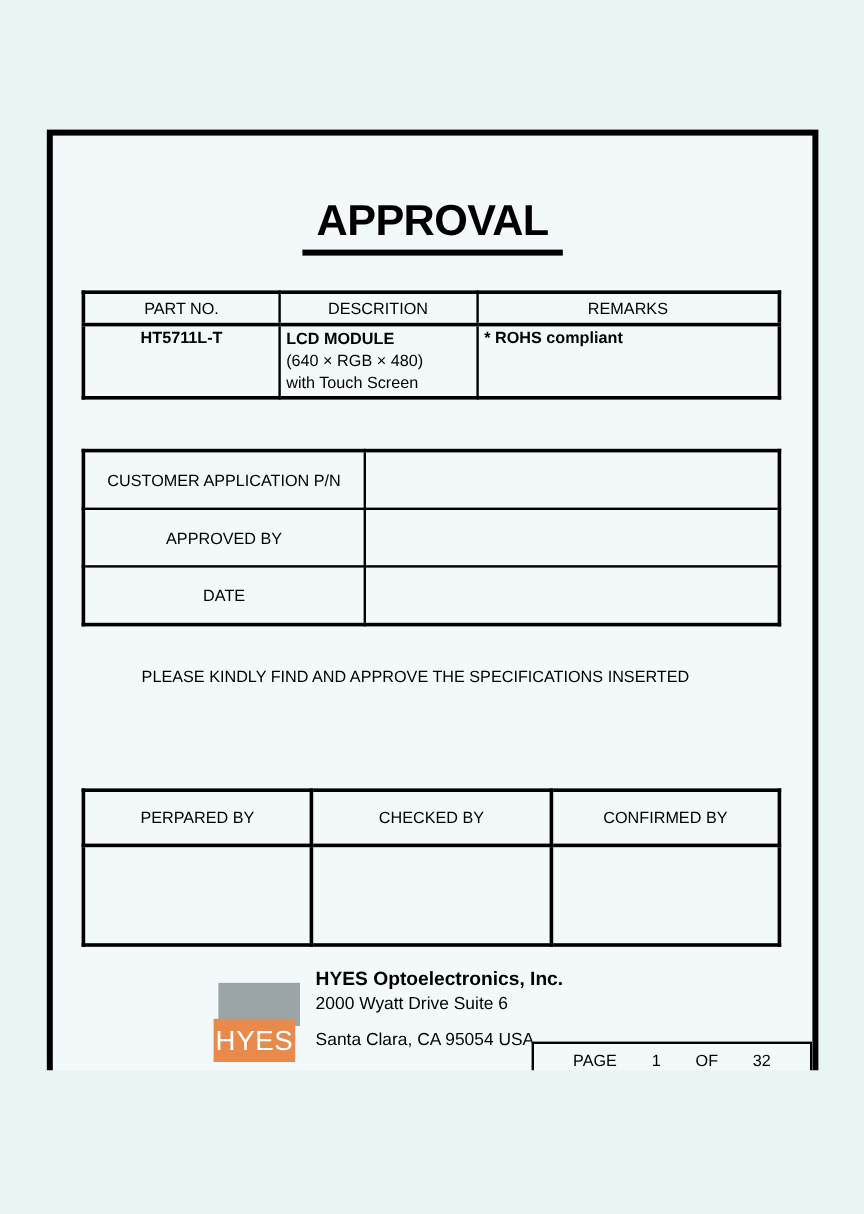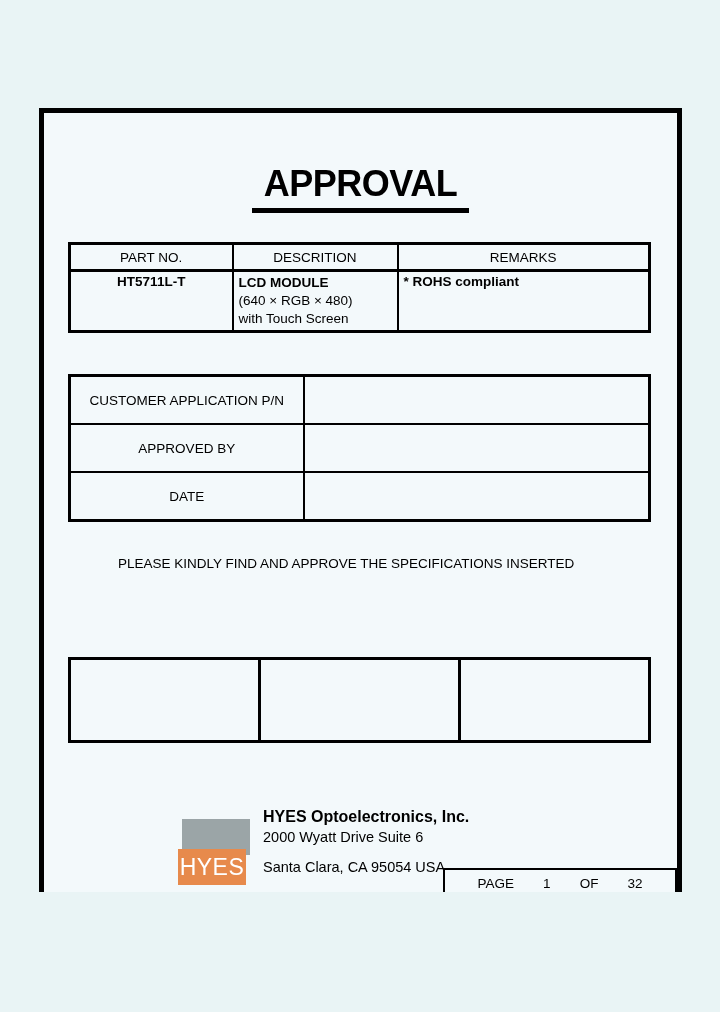--- a/index.html
+++ b/index.html
@@ -121,20 +121,25 @@
       <div class="note-l1">PLEASE KINDLY FIND AND APPROVE THE SPECIFICATIONS INSERTED</div>
     </div>
 
     <table class="t3">
       <colgroup>
           <col style="width:190px">
           <col style="width:200px">
           <col style="width:190px">
         </colgroup>
       <tbody>
+          <tr class="hdr">
+        <td>PERPARED BY</td>
+        <td>CHECKED BY</td>
+        <td>CONFIRMED BY</td>
+      </tr>
       <tr class="body">
         <td></td>
         <td></td>
         <td></td>
       </tr>
     </tbody>
       </table>
 
     <div class="logo-shadow"></div>
     <div class="logo">HYES</div>

